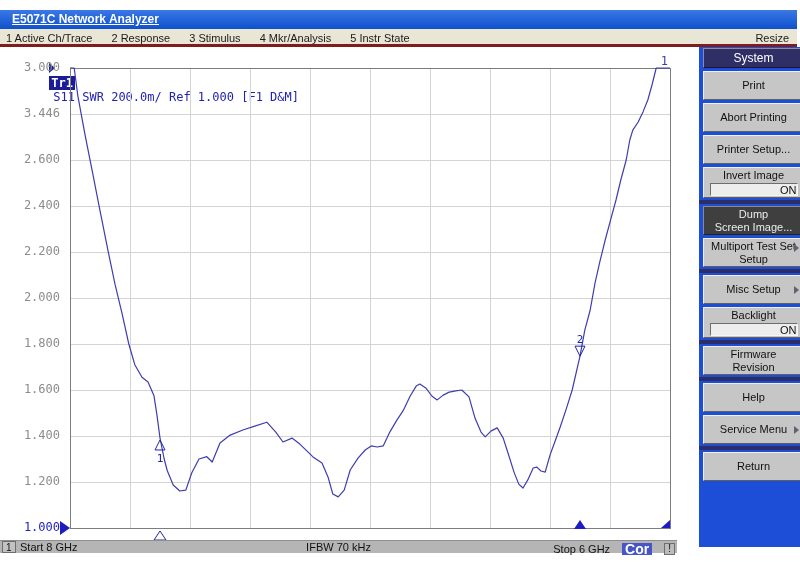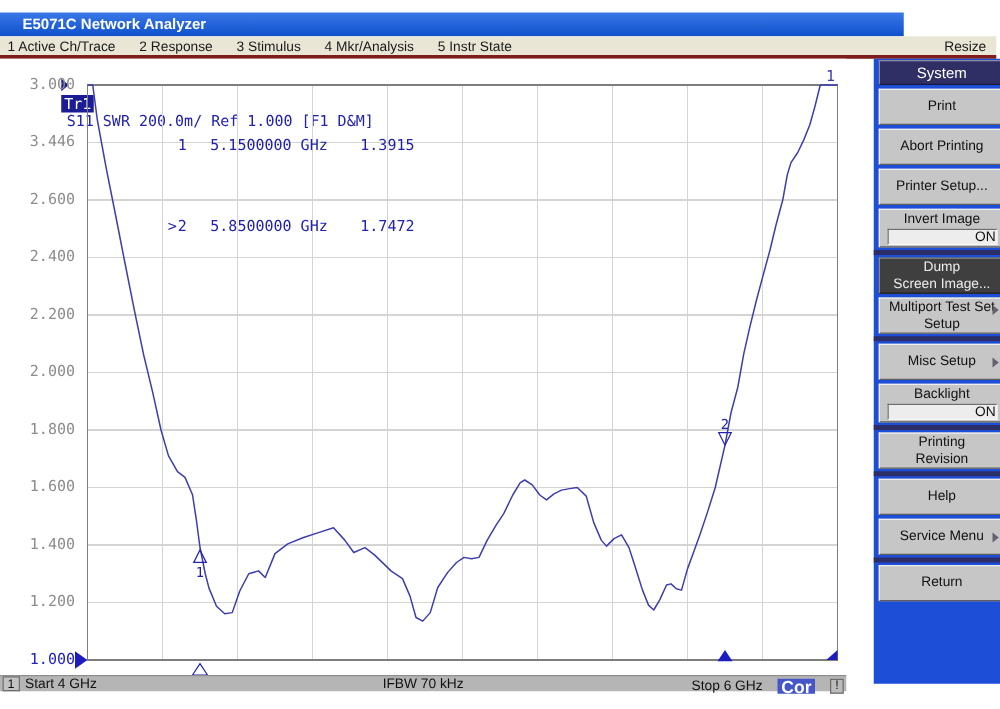--- a/index.html
+++ b/index.html
@@ -1,36 +1,36 @@
 <!DOCTYPE html>
 <html><head>
 <meta charset="utf-8">
 <style>
   * { margin:0; padding:0; box-sizing:border-box; }
   body { background:#ffffff; font-family:"Liberation Sans", sans-serif; }
   .screen { position:relative; width:800px; height:567px; background:#ffffff; overflow:hidden; }
 
   
-  .titlebar { position:absolute; left:0; top:10px; width:723px; height:19px;
+  .titlebar { position:absolute; left:0; top:10px; width:797px; height:19px;
     background:linear-gradient(#3d7bе8,#1256d4); background:linear-gradient(#3a78e6, #0f50cc);
-    color:#fff; font-size:12px; font-weight:bold; line-height:19px; padding-left:18px; }
+    color:#fff; font-size:12px; font-weight:bold; line-height:19px; padding-left:12px;text-decoration:underline; }
   
   .menubar { position:absolute; left:0; top:29px; width:797px; height:18px;
     background:#e9e6d6; border-bottom:3px solid #7f1d1d; font-size:11px; color:#1a1a1a;
     line-height:18px; padding-left:6px; }
   .menu-item { margin-right:16px; cursor:default; }
   .menu-resize { position:absolute; right:8px; top:0; }
 
   
   .lcd { position:absolute; left:0; top:47px; width:677px; height:493px; background:#ffffff; }
   .trace-info { position:absolute; left:6px; top:1px; height:15px;
     font-family:"DejaVu Sans Mono", monospace; font-size:12px; color:#2222b0; white-space:pre; }
   .tr-arrow { display:inline-block; width:0; height:0; border-left:6px solid #1c1c96;
     border-top:5px solid transparent; border-bottom:5px solid transparent; margin-right:2px; }
-  .tr1-box { background:#1c1c96; color:#ffffff; font-weight:normal; padding:0 2px; }
+  .tr1-box { background:#1c1c96; color:#ffffff; font-weight:bold; padding:0 2px; }
   .tr-settings { margin-left:4px; }
 
   #yticks { position:absolute; left:0; top:21px; width:64px; height:470px; }
   .ytick { position:absolute; right:4px; width:60px; text-align:right;
     font-family:"DejaVu Sans Mono", monospace; font-size:12px; color:#8c8c8c; }
   .ytick.ref { color:#2222c0; }
 
   .plot { position:absolute; left:70px; top:21px; width:600px; height:460px; }
   #trace-svg { position:absolute; left:0; top:0; overflow:visible; }
 
@@ -138,34 +138,26 @@
           <text x="598" y="-3" text-anchor="end" fill="#3d3dae" font-size="12" font-family="DejaVu Sans Mono, monospace">1</text>
           <path d="M-10 453 L-10 467 L0 460 Z" fill="#1c1cc0"></path>
           <path d="M600 452 L600 460 L591 460 Z" fill="#1c1cc0"></path>
           <path d="M85.00000000000021 381.955 L95.00000000000021 381.955 L90.00000000000021 371.955 Z" fill="none" stroke="#2222b0"></path>
           <text x="90.00000000000021" y="393.955" text-anchor="middle" fill="#2222b0" font-size="11" font-family="DejaVu Sans Mono, monospace">1</text>
           <path d="M84.00000000000021 472 L96.00000000000021 472 L90.00000000000021 463 Z" fill="#ffffff" stroke="#2222b0"></path>
           <text x="509.9999999999998" y="275.144" text-anchor="middle" fill="#2222b0" font-size="11" font-family="DejaVu Sans Mono, monospace">2</text>
           <path d="M504.9999999999998 278.144 L514.9999999999998 278.144 L509.9999999999998 288.144 Z" fill="none" stroke="#2222b0"></path>
           <path d="M503.9999999999998 461 L515.9999999999998 461 L509.9999999999998 452 Z" fill="#1c1cc0"></path>
         </svg>
-      <div class="marker-readout">
-        <div class="mrow">
-          <span class="mprefix"> </span><span class="mnum">1</span><span class="mfreq">5.1500000 GHz</span><span class="mval">1.3915</span>
-        </div>
-        <div class="mrow">
-          <span class="mprefix">&gt;</span><span class="mnum">2</span><span class="mfreq">5.8500000 GHz</span><span class="mval">1.7472</span>
-        </div>
-      </div>
     </div>
   </div>
 
   <div class="statusbar">
     <span class="chan-box">1</span>
-    <span class="sb-start">Start 4 GHz</span>
+    <span class="sb-start">Start 8 GHz</span>
     <span class="sb-center">IFBW 70 kHz</span>
     <span class="sb-right">
       <span>Stop 6 GHz</span>
       <span class="cor-badge">Cor</span>
       <span class="warn-box">!</span>
     </span>
   </div>
 
   <div class="sidebar">
     <div class="skey header">System</div>
@@ -190,21 +182,21 @@
     <div class="skey">
       <span>Misc Setup</span>
       <span class="skarrow"></span>
     </div>
     <div class="skey toggle">
       <span>Backlight</span>
       <span class="skinset">ON</span>
     </div>
     <div class="sksep"></div>
     <div class="skey">
-      <span>Printing</span>
+      <span>Firmware</span>
       <span>Revision</span>
     </div>
     <div class="sksep"></div>
     <div class="skey">Help</div>
     <div class="skey">
       <span>Service Menu</span>
       <span class="skarrow"></span>
     </div>
     <div class="sksep"></div>
     <div class="skey">Return</div>

